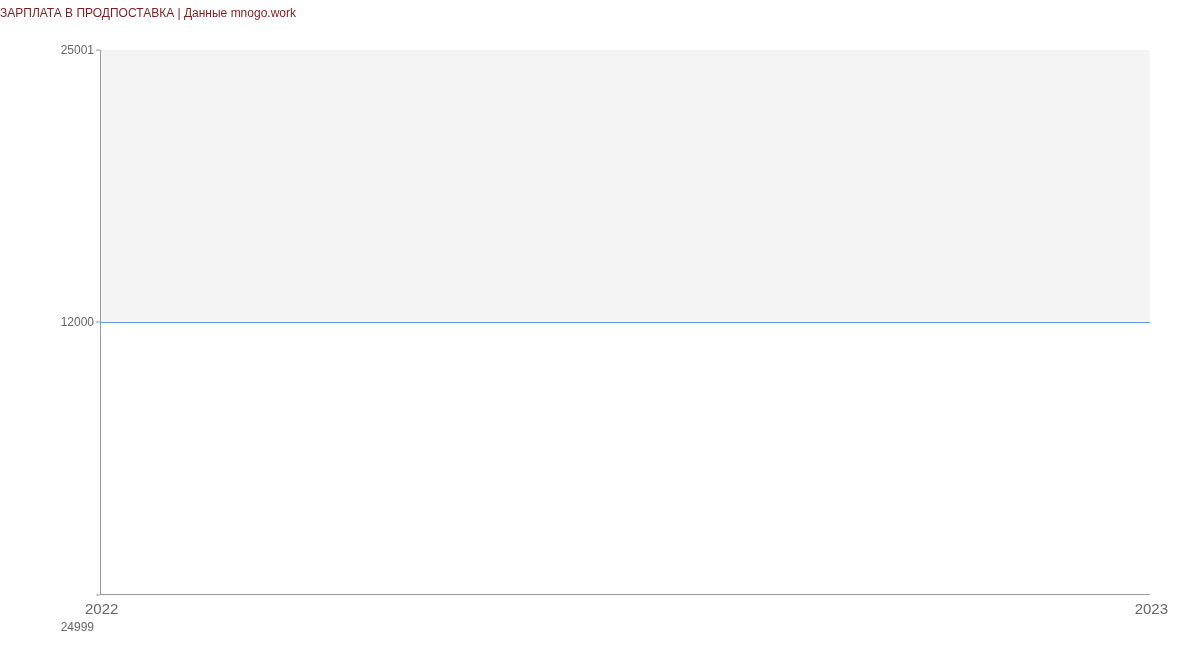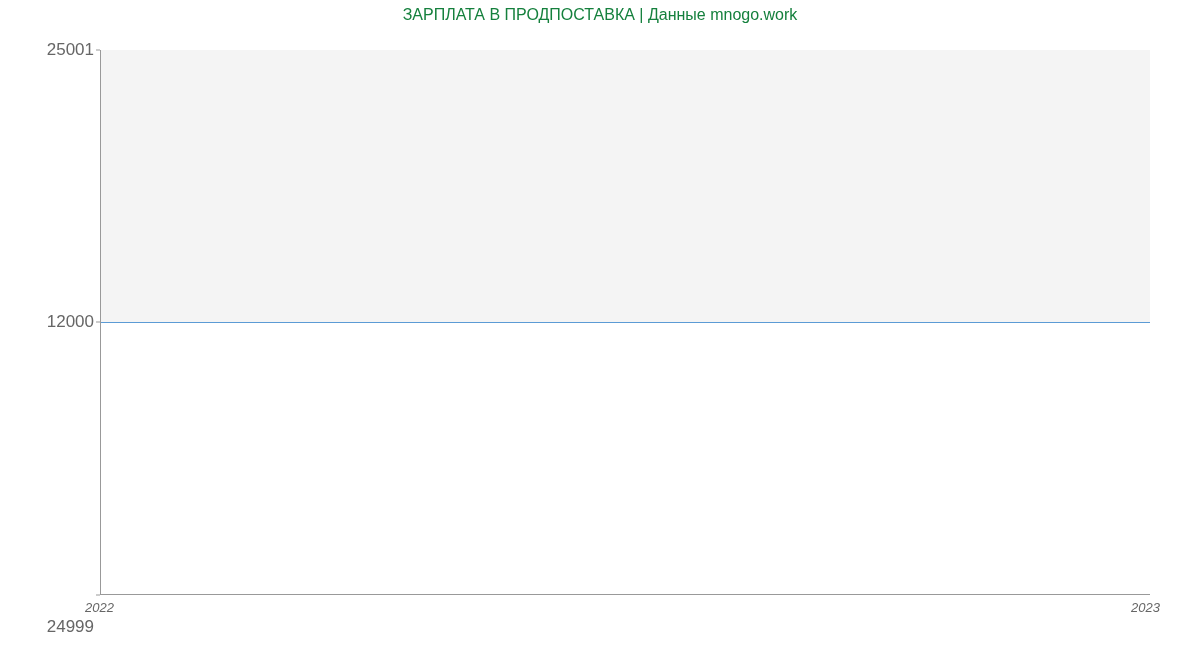--- a/index.html
+++ b/index.html
@@ -17,23 +17,23 @@
     .chart-container {
       position: relative;
       width: 100%;
       height: 100%;
     }
     .chart-title {
       position: absolute;
       top: 6px;
       left: 0;
       width: 100%;
-      text-align: center;
-      font-size: 16px;
-      color: #15803d;
+      text-align: left;
+      font-size: 12px;
+      color: #7f1d1d;
       font-weight: normal;
     }
     .plot-area {
       position: absolute;
       left: 100px;
       top: 50px;
       width: 1050px;
       height: 545px;
       border-left: 1px solid #999999;
       border-bottom: 1px solid #999999;
@@ -50,21 +50,21 @@
       position: absolute;
       left: 0;
       width: 100%;
       height: 1px;
       background: #5b9bd5;
       top: 50%;
     }
     .y-tick-label {
       position: absolute;
       right: 1106px;
-      font-size: 17px;
+      font-size: 12px;
       color: #666666;
       text-align: left;
       transform: translateY(-50%);
     }
     .y-tick-top {
       top: 50px;
     }
     .y-tick-mid {
       top: 322px;
     }
@@ -75,29 +75,28 @@
       position: absolute;
       left: 96px;
       width: 4px;
       height: 1px;
       background: #999999;
       transform: translateY(-0.5px);
     }
     .x-tick-label {
       position: absolute;
       top: 600px;
-      font-size: 13px;
+      font-size: 15px;
       color: #666666;
-      font-style: italic;
     }
     .x-tick-left {
       left: 85px;
     }
     .x-tick-right {
-      right: 40px;
+      right: 32px;
       margin-left: 28px;
     }
   </style>
 </head>
 <body>
 
 <div class="chart-container">
   <div class="chart-title">ЗАРПЛАТА В  ПРОДПОСТАВКА | Данные mnogo.work</div>
 
   <div class="plot-area">

